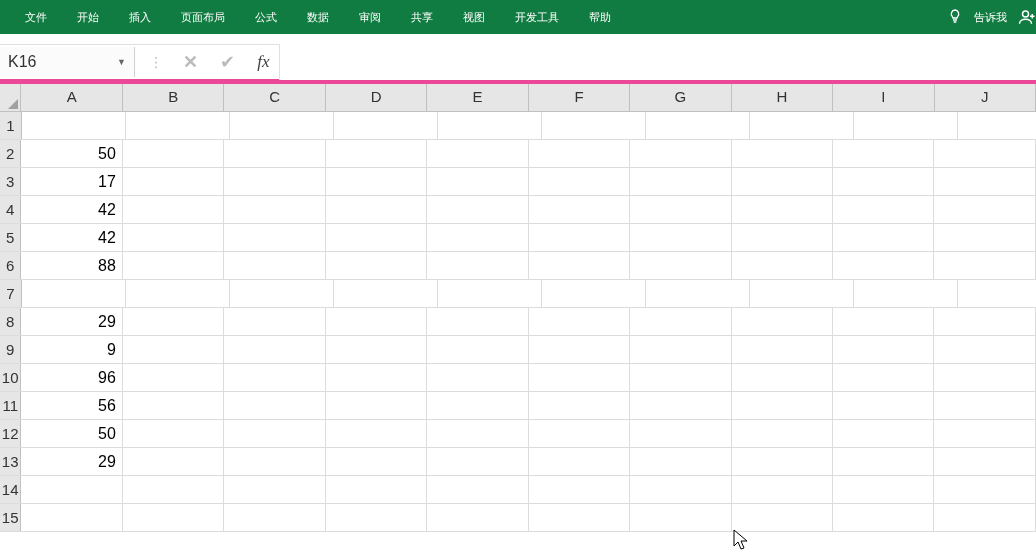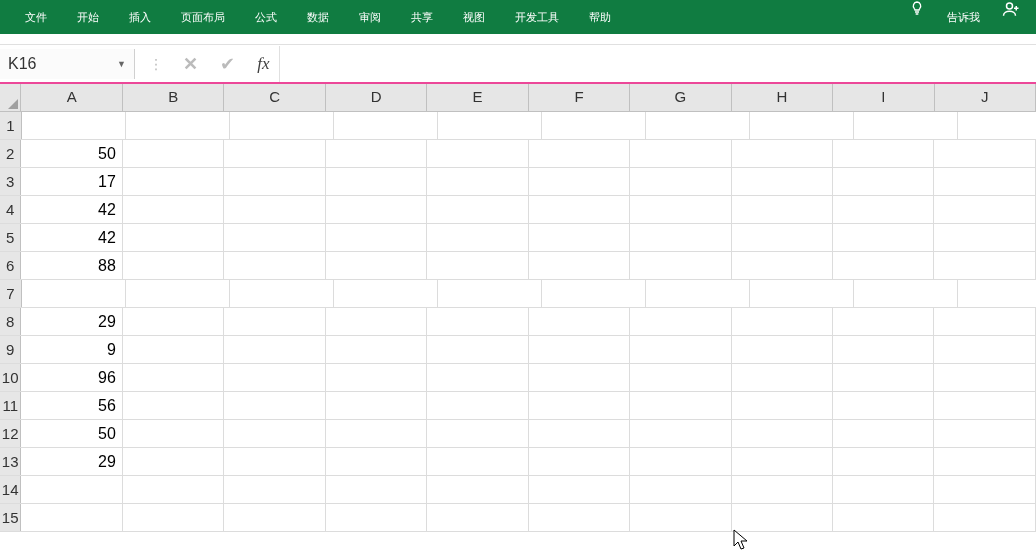--- a/index.html
+++ b/index.html
@@ -24,34 +24,35 @@
     padding: 0 15px;
     height: 34px;
     line-height: 34px;
     cursor: pointer;
     font-size: 11px;
     white-space: nowrap;
   }
   .ribbon-right {
     margin-left: auto;
     display: flex;
-    gap: 22px;
-    padding-right: 16px;
+    align-items: center;
+    gap: 11px;
+    padding-right: 0;
   }
   .share-icon svg { display:block; }
   .toolbar-strip {
     height: 10px;
     background: #fff;
     border-bottom: 1px solid #fff;
   }
   .context-bar {
     height: 40px;
     background: #fff;
     border-top: 1px solid #e0e0e0;
-    border-bottom: 2px solid #ec4899;
+    border-bottom: 5px solid #ec4899;
     display: flex;
     align-items: center;
   }
   .namebox {
     width: 135px;
     height: 30px;
     margin-left: 0;
     border-right: 1px solid #d0d0d0;
     display: flex;
     align-items: center;

